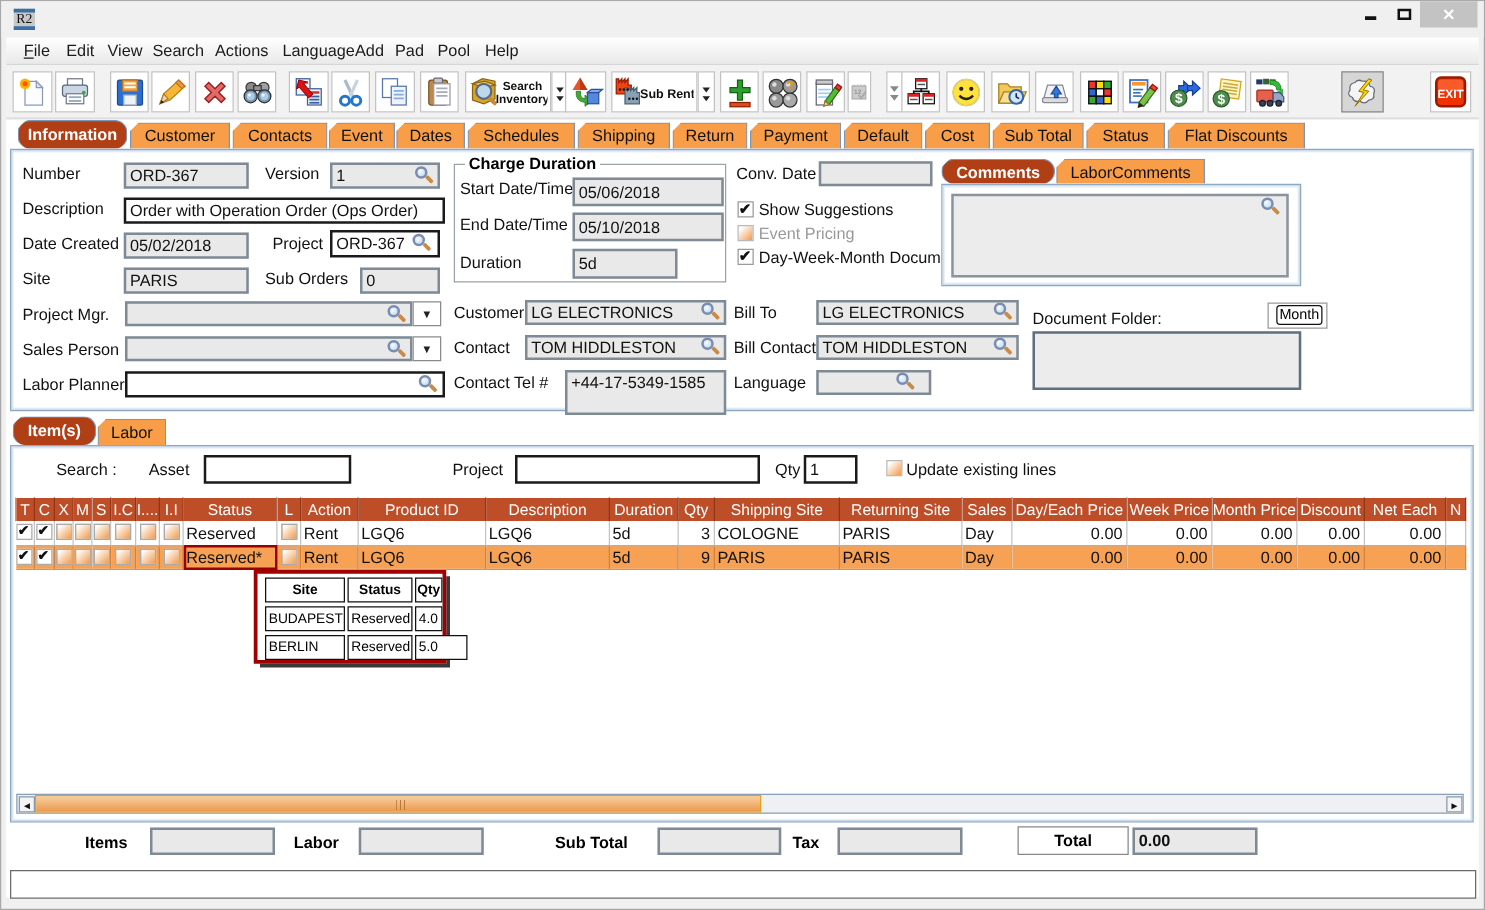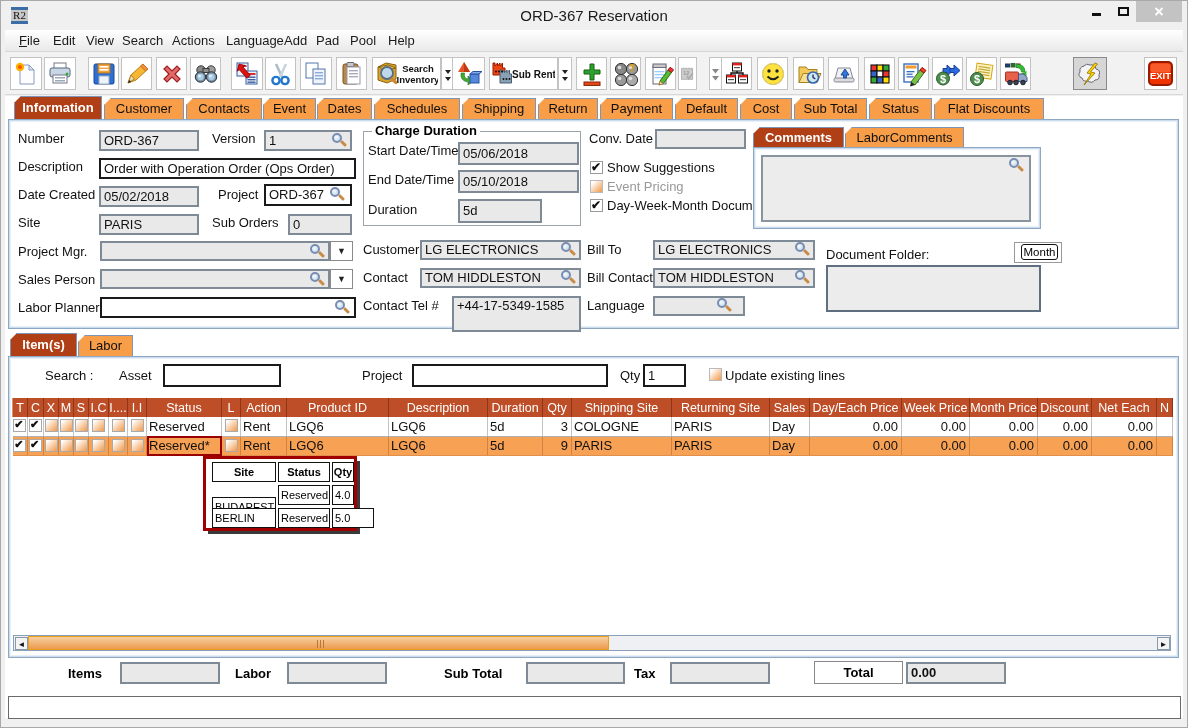--- a/index.html
+++ b/index.html
@@ -12,21 +12,21 @@
 #btn-min { position:absolute; left:1091px; top:12px; width:9px; height:3px; background:#111; }
 #btn-max { position:absolute; left:1117px; top:6px; width:11px; height:9px; border:2px solid #111; background:#f0f0f0; }
 #btn-close { position:absolute; left:1135px; top:0px; width:46px; height:21px; background:#c3c3c3; }
 #menubar { position:absolute; left:5px; top:30px; width:1178px; height:22px; background:linear-gradient(#ffffff,#e9e9e9); border-bottom:1px solid #d6d6d6; }
 .mi { position:absolute; top:3px; font-size:13px; color:#1a1a1a; }
 #toolbar { position:absolute; left:5px; top:52px; width:1178px; height:43px; background:#f2f2f2; border-bottom:1px solid #d8d8d8; }
 .tb { position:absolute; top:5px; height:33px; background:#fff; border:1px solid #c3c3c3; display:flex; align-items:center; justify-content:center; }
 .tb svg { display:block; }
 #content { position:absolute; left:5px; top:96px; width:1178px; height:622px; background:#ffffff; }
 .tab { position:absolute; font-size:13px; color:#111; background:#f89d48; border:1px solid #7d96b8; border-bottom:none; text-align:center; clip-path:polygon(7px 0, 100% 0, 100% 100%, 0 100%, 0 7px); }
-.tabsel { background:#b03f16; color:#fff; font-weight:bold; }
+.tabsel { background:#b03f16; color:#fff; font-weight:bold;border-radius:10px; }
 .panel { position:absolute; background:#fff; border:1px solid #8fa8c2; box-shadow:inset 0 0 0 1px #ccdcee, inset 0 0 0 2px #e8f0f8; }
 .lbl { position:absolute; font-size:13px; color:#111; white-space:nowrap; }
 .fld { position:absolute; background:#e9e9e9; border:2px solid #7e8a96; font-size:13px; color:#111; padding-left:3px; white-space:nowrap; overflow:hidden; }
 .fldw { position:absolute; background:#fff; border:2px solid #1a1a1a; font-size:13px; color:#111; padding-left:3px; white-space:nowrap; overflow:hidden; }
 .mag { position:absolute; width:16px; height:16px; }
 .mag .lens { position:absolute; left:1px; top:1px; width:10px; height:10px; border-radius:50%; border:2px solid #7a8db0; background:radial-gradient(circle at 35% 35%, #f6fbff, #b9d4e8); }
 .mag .stick { position:absolute; left:9px; top:10px; width:7px; height:3px; background:#c98a45; transform:rotate(45deg); border-radius:1px; }
 .cb { position:absolute; width:13px; height:13px; border:1px solid #9a9a9a; background:#fff; }
 .cb.on:before { content:"✔"; position:absolute; left:0px; top:-2px; font-size:12px; font-weight:bold; color:#111; }
 .cb.off { background:linear-gradient(135deg, #ffffff 15%, #f3a45c 90%); border:1px solid #b9b9b9; }
@@ -53,21 +53,20 @@
 #sthumb { position:absolute; left:14px; top:0px; width:581px; height:14px; background:linear-gradient(#f8cfa0,#ec9a4e); border:1px solid #e8a01c; }
 #sthumb:after { content:""; position:absolute; left:288px; top:3px; width:8px; height:8px; background:repeating-linear-gradient(90deg,#b87838 0 1px,rgba(0,0,0,0) 1px 3px); }
 .blbl { position:absolute; top:666px; font-weight:bold; font-size:13px; }
 #statusbar { position:absolute; left:8px; top:696px; width:1173px; height:23px; background:#fff; border:1px solid #6a6a6a; }
 </style>
 </head>
 <body>
 <div id="win"></div>
 <div id="titlebar">
   <div id="r2icon">R2</div>
-  <div id="title">ORD-367 Reservation</div>
   <div id="btn-min"></div>
   <div id="btn-max"></div>
   <div id="btn-close"><svg width="46" height="21" viewBox="0 0 46 21">
         <path d="M19.5 7 l7 7 M26.5 7 l-7 7" stroke="#ffffff" stroke-width="1.8"></path>
       </svg></div>
 </div>
 <div id="menubar">
   <span class="mi" style="left:14px"><span style="text-decoration:underline">F</span>ile</span>
   <span class="mi" style="left:48px">Edit</span>
   <span class="mi" style="left:81px">View</span>
@@ -625,21 +624,21 @@
 <td></td>
 </tr>
 </tbody>
       </table>
 </div>
   <div id="redcell" style="position:absolute;left:147px;top:436px;width:75px;height:20px;border:2px solid #990000"></div>
   <div id="popup">
     <div class="pc ph" style="left:6px;top:3px;width:64px">Site</div>
     <div class="pc ph" style="left:72px;top:3px;width:52px">Status</div>
     <div class="pc ph" style="left:126px;top:3px;width:22px">Qty</div>
-    <div class="pc" style="left:6px;top:38px;width:64px">BUDAPEST</div>
+    <div class="pc" style="left:6px;top:26px;width:64px">BUDAPEST</div>
     <div class="pc" style="left:72px;top:26px;width:52px">Reserved</div>
     <div class="pc" style="left:126px;top:26px;width:22px">4.0</div>
     <div class="pc" style="left:6px;top:49px;width:64px">BERLIN</div>
     <div class="pc" style="left:72px;top:49px;width:52px">Reserved</div>
     <div class="pc" style="left:126px;top:49px;width:42px">5.0</div>
   </div>
   <div id="hscroll">
     <div class="sbtn" style="left:1px;top:1px">◄</div>
     <div id="sthumb"></div>
     <div class="sbtn" style="left:1143px;top:1px">►</div>

